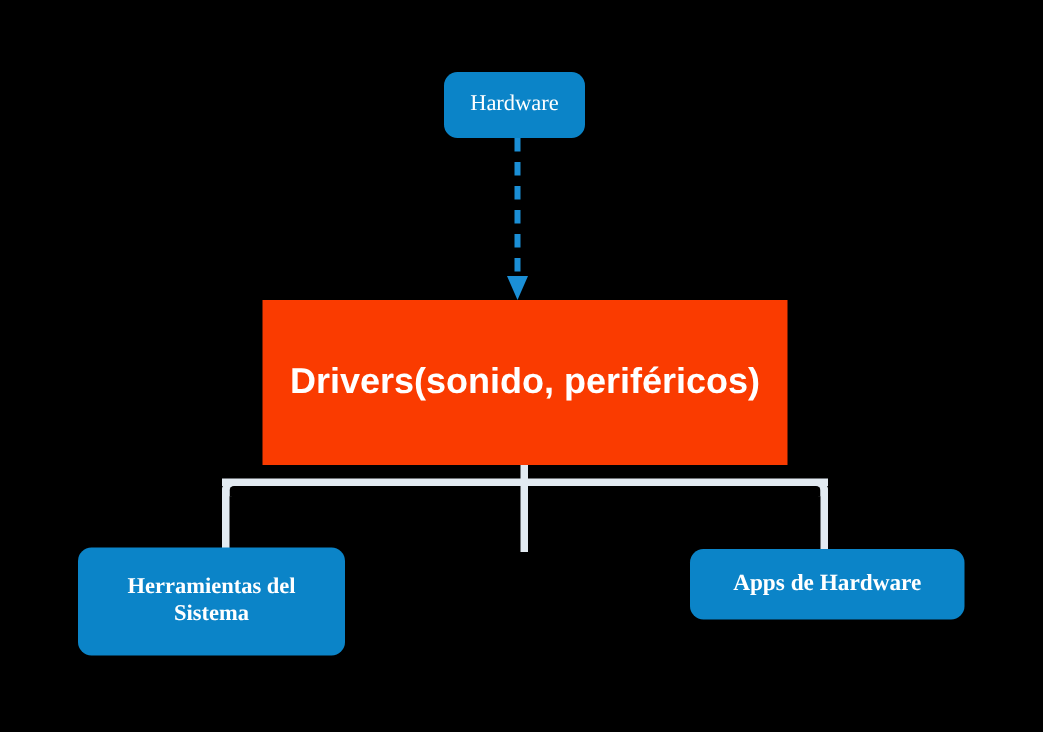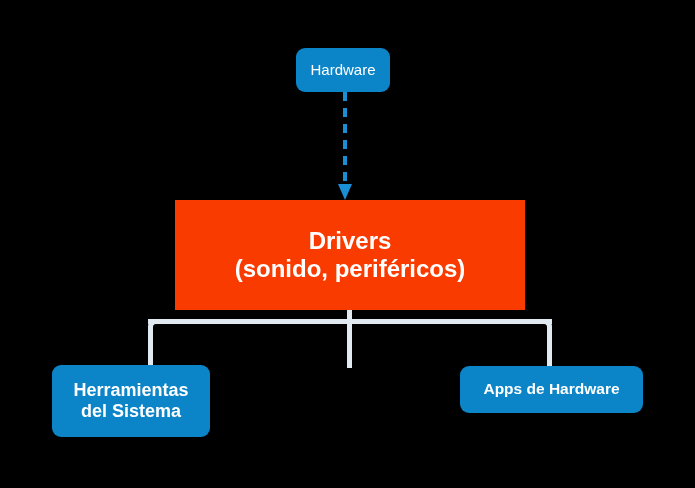--- a/index.html
+++ b/index.html
@@ -24,20 +24,21 @@
     text-align: center;
     color: #ffffff;
     box-sizing: border-box;
     line-height: 1.18;
   }
 
   .node-blue {
     background: #0B84C8;
     border-radius: 9px;
     font-weight: bold;
+    font-family: Liberation Serif, serif;
   }
 
   .node-blue .label { padding: 0 10px; }
 
   
   #node-hardware {
     left: 296px;
     top: 48px;
     width: 94px;
     height: 44px;
@@ -48,33 +49,33 @@
   
   #node-drivers {
     left: 175px;
     top: 200px;
     width: 350px;
     height: 110px;
     background: #FA3B00;
     border-radius: 0;
     font-size: 24px;
     font-weight: bold;
-    flex-direction: column;
+    flex-direction: row;
     align-items: center;
   }
   #node-drivers .line1 { display: block; }
   #node-drivers .line2 { display: block; }
 
   
   #node-herramientas {
     left: 52px;
     top: 365px;
-    width: 158px;
+    width: 178px;
     height: 72px;
-    font-size: 18px;
+    font-size: 15px;
   }
   #node-desarrollo {
     left: 288px;
     top: 366px;
     width: 129px;
     height: 47px;
     font-size: 15.5px;
   }
   #node-apps {
     left: 460px;

